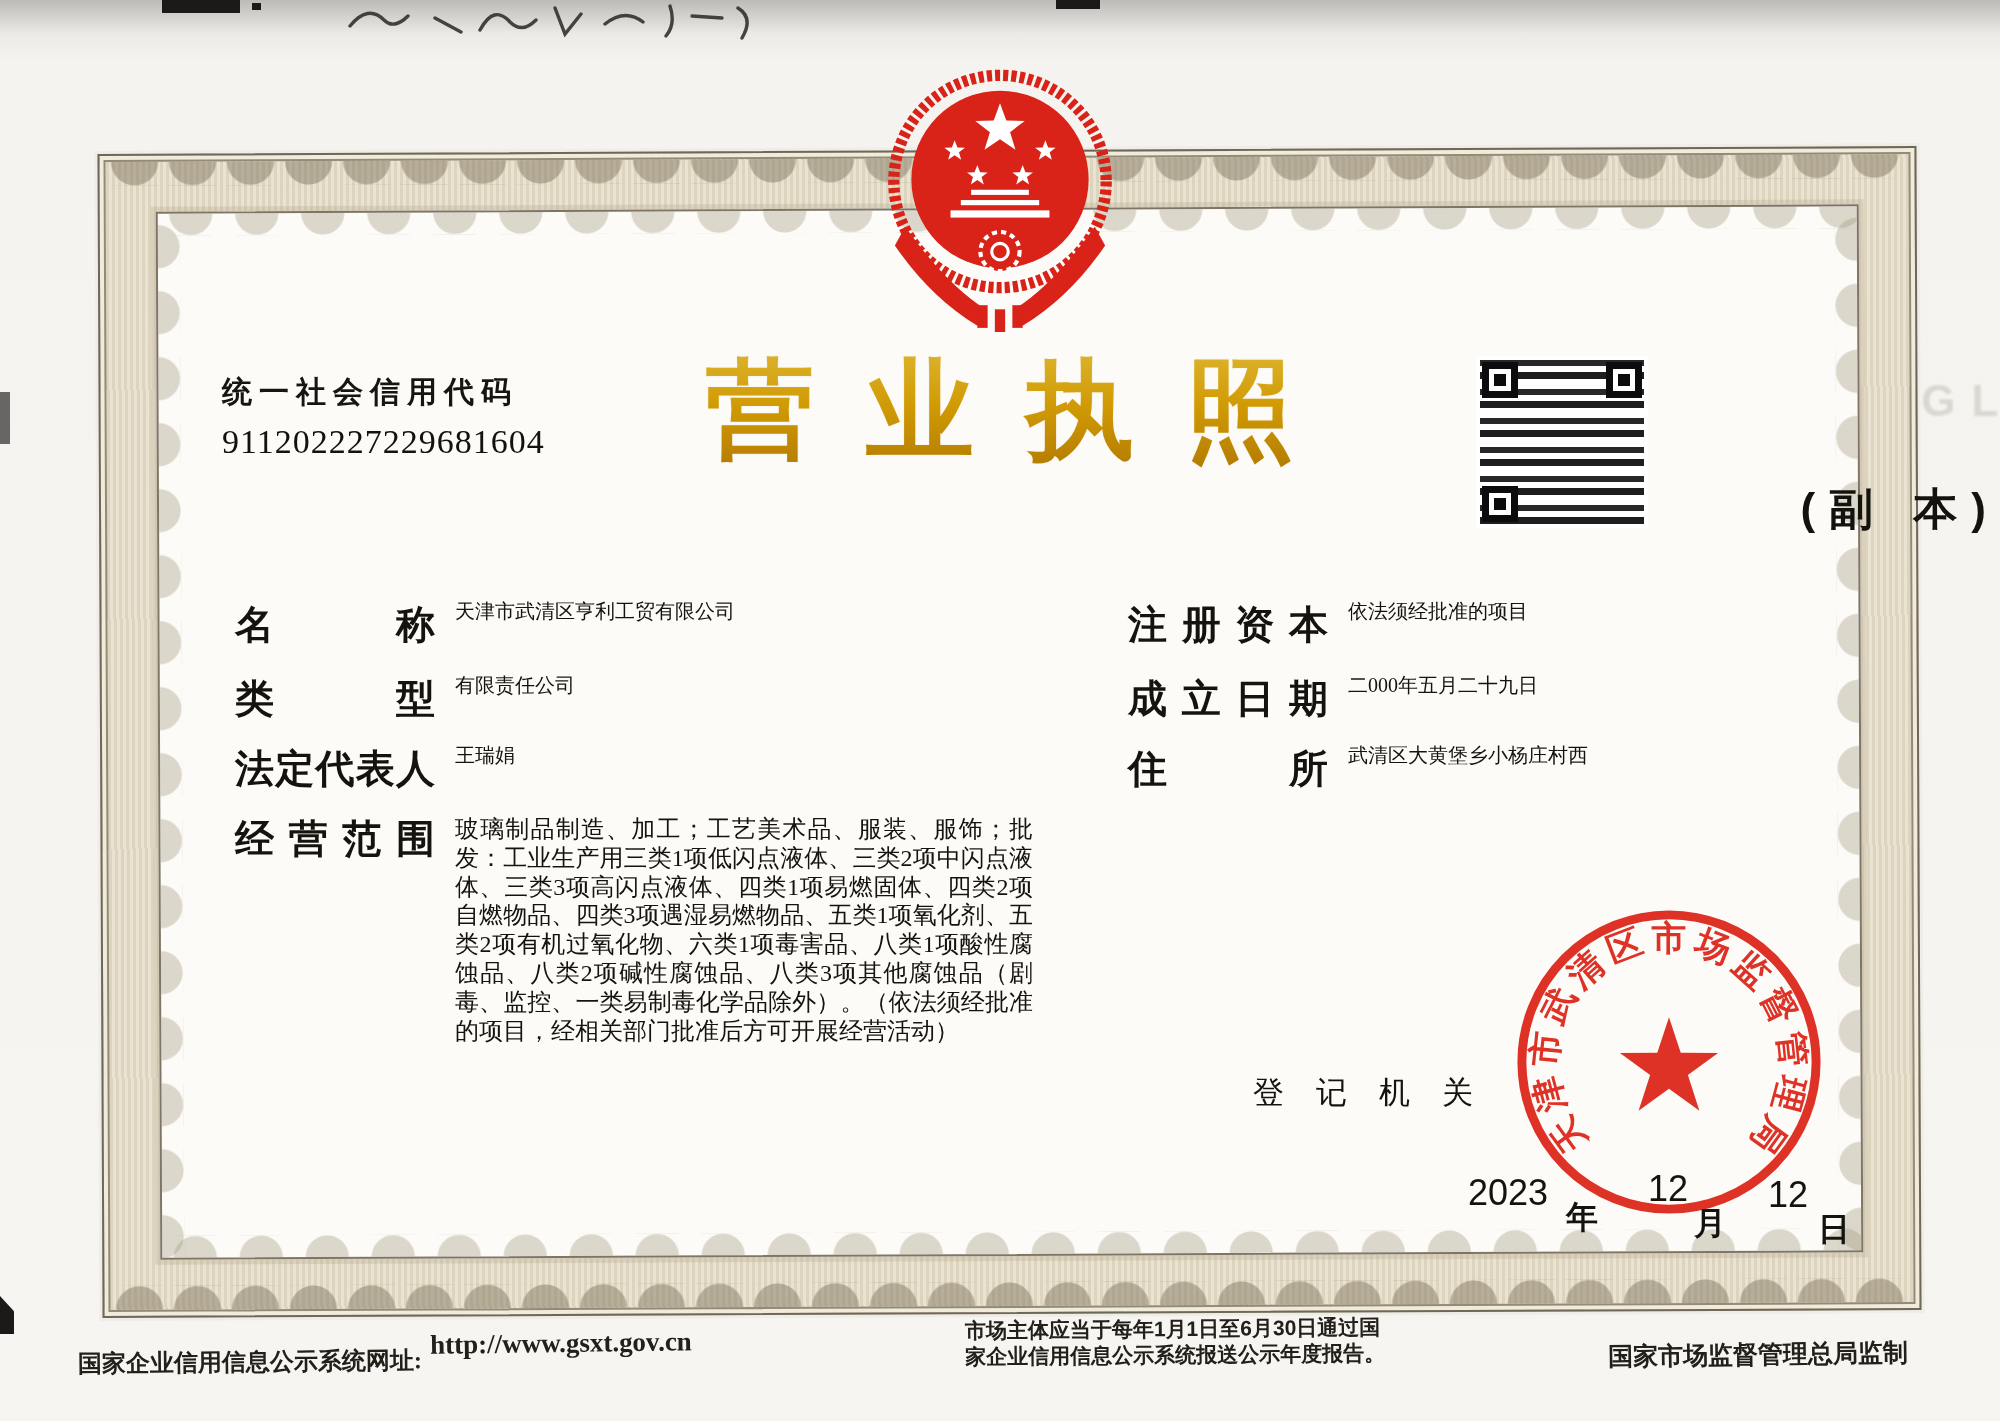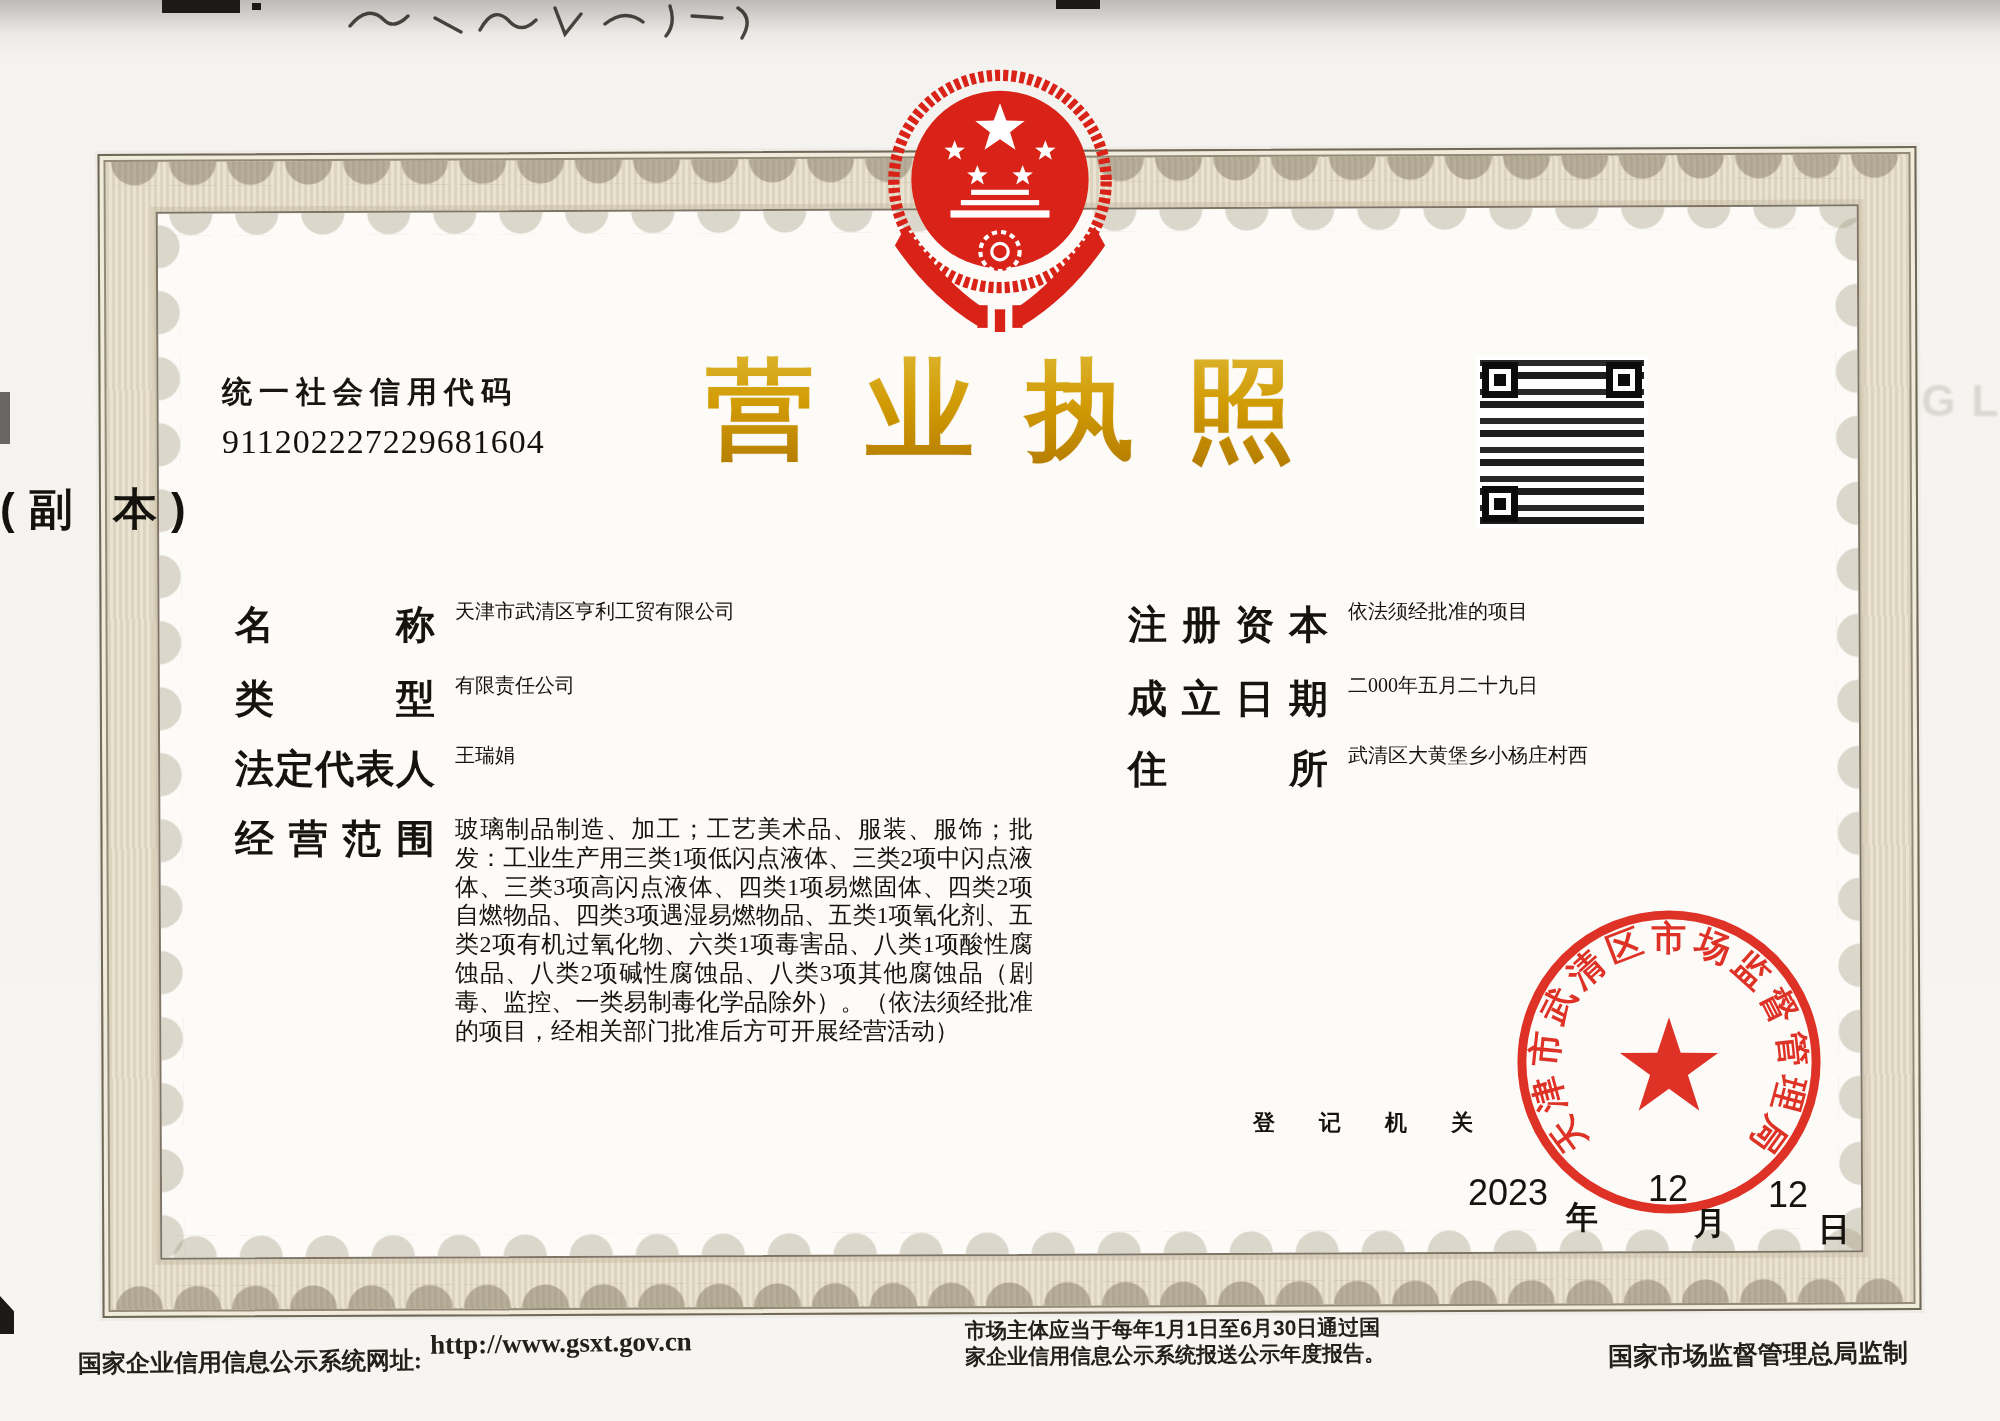--- a/index.html
+++ b/index.html
@@ -59,21 +59,21 @@
   #credit-code{font-family:"Liberation Serif",serif;font-size:34px;color:#14120c;margin-top:10px;letter-spacing:1px;}
   #doc-title{
     position:absolute;left:0;width:2000px;top:338px;text-align:center;
     font-family:"Liberation Serif",serif;font-weight:bold;font-size:108px;
     letter-spacing:52px;text-indent:52px;
     color:#e0a800;
     background:linear-gradient(180deg,#f3cf3e 8%,#e5ae07 45%,#b97f00 95%);
     -webkit-background-clip:text;background-clip:text;-webkit-text-fill-color:transparent;
     text-shadow:0 0 1px rgba(150,100,0,.25);
   }
-  #doc-subtitle{position:absolute;left:0;width:2000px;top:480px;text-align:left;
+  #doc-subtitle{position:absolute;left:0;width:2000px;top:480px;text-align:right;
     font-size:44px;font-weight:bold;color:#14120c;letter-spacing:14px;}
 
   
   #qr{position:absolute;left:1480px;top:360px;width:164px;height:164px;background:#fff;
     background-image:
       repeating-linear-gradient(0deg,rgba(10,10,10,.92) 0 7px,transparent 7px 13px,rgba(10,10,10,.88) 13px 19px,transparent 19px 29px),
       repeating-linear-gradient(90deg,rgba(255,255,255,.96) 0 6px,transparent 6px 12px,rgba(255,255,255,.92) 12px 17px,transparent 17px 26px);
     outline:4px solid #fff;}
   .finder{position:absolute;width:36px;height:36px;border:7px solid #0c0c0c;background:#fff;box-sizing:border-box;}
   .finder::after{content:"";position:absolute;inset:5px;background:#0c0c0c;}
@@ -83,22 +83,22 @@
 
   
   .frow{position:absolute;}
   .flabel{display:inline-block;width:200px;font-size:39px;font-weight:bold;color:#15130d;
     text-align:justify;text-align-last:justify;vertical-align:top;}
   .fvalue{display:inline-block;margin-left:20px;font-family:"Liberation Serif",serif;
     font-size:20px;color:#15130d;vertical-align:top;}
   #row-scope .fvalue{width:578px;font-size:24px;line-height:1.2;text-align:justify;margin-top:3px;}
 
   
-  #reg-label{position:absolute;left:1253px;top:1072px;width:220px;font-size:22px;font-weight:bold;
-    color:#15130d;text-align:justify;text-align-last:justify;margin-top:36px;}
+  #reg-label{position:absolute;left:1253px;top:1072px;width:220px;font-size:31px;font-weight:normal;
+    color:#15130d;text-align:justify;text-align-last:justify;}
   #seal{position:absolute;left:1505px;top:898px;width:328px;height:328px;opacity:.93;}
   .dt{position:absolute;color:#15130d;}
   .dt-num{font-family:Liberation Sans, sans-serif;font-size:36px;}
   .dt-unit{font-size:32px;font-weight:bold;}
 
   
   .footer-text{position:absolute;color:#23201a;}
   #site-label{left:78px;top:1346px;font-size:24px;font-family:"Liberation Serif",serif;font-weight:bold;transform:rotate(-0.6deg);}
   #site-url{left:430px;top:1328px;font-size:27px;font-weight:bold;font-family:"Liberation Serif",serif;transform:rotate(-0.8deg);}
   #notice{left:965px;top:1316px;width:430px;font-size:21px;font-weight:bold;line-height:1.25;transform:rotate(-0.5deg);}

